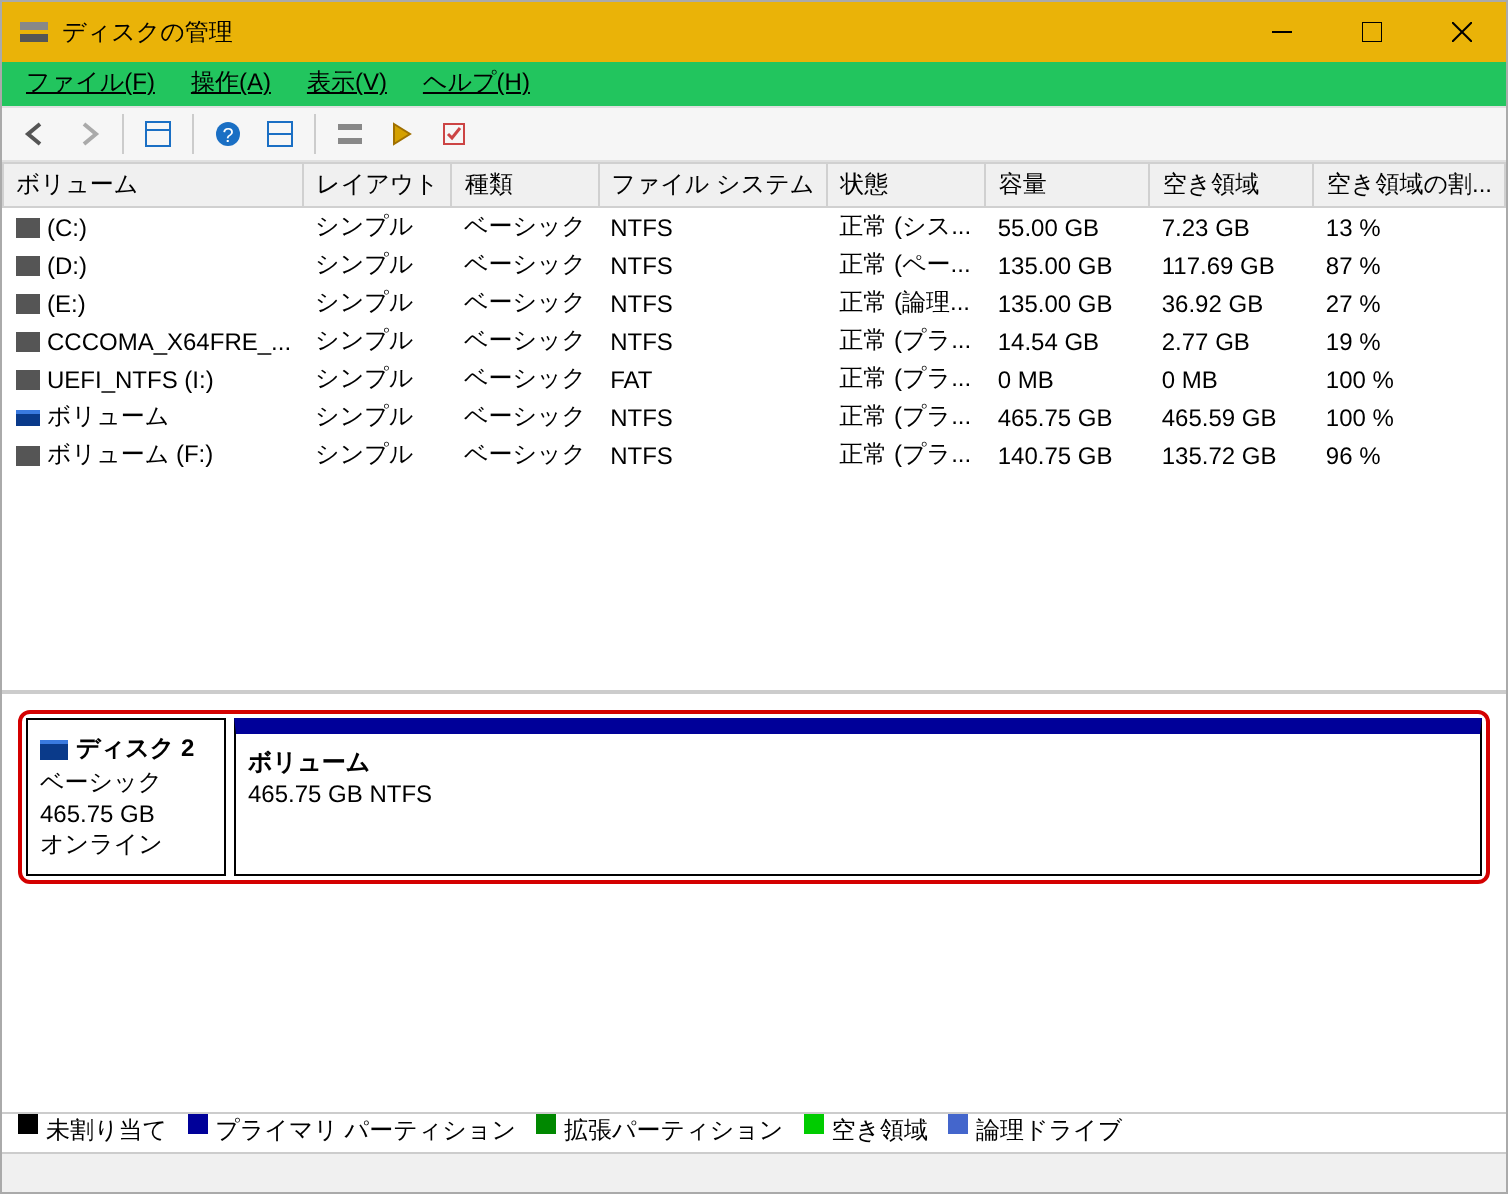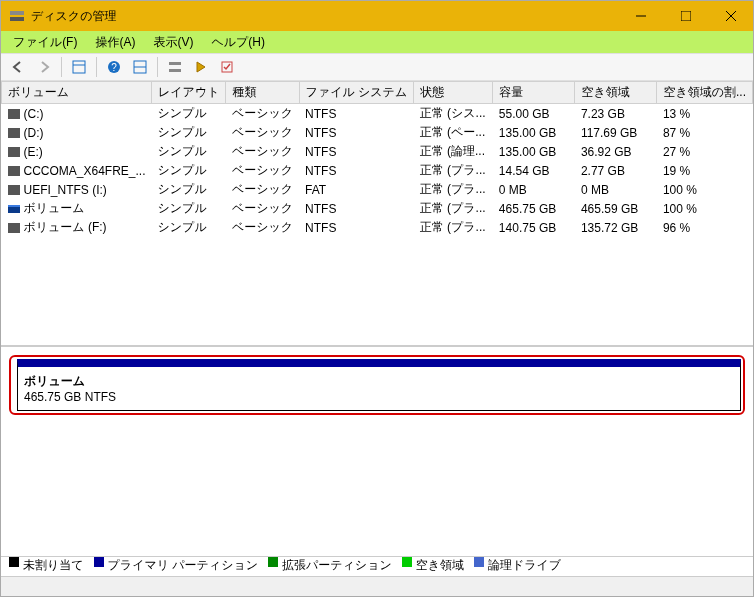--- a/index.html
+++ b/index.html
@@ -30,24 +30,25 @@
 .titlebar .title { flex: 1; }
 .titlebar .controls { display: flex; }
 .titlebar .controls .ctl {
   width: 45px; height: 30px;
   display: flex; align-items: center; justify-content: center;
   font-family: "Segoe UI Symbol", sans-serif;
 }
 .menubar {
   height: 22px;
   display: flex;
-  align-items: center;
+  align-items: flex-start;
   padding-left: 4px;
   gap: 2px;
-  background: #bef264;
+  background: #22c55e;
+  text-decoration: underline;
 }
 .menubar .menu-item { padding: 2px 8px; }
 .toolbar {
   height: 28px;
   display: flex;
   align-items: center;
   padding-left: 6px;
   gap: 4px;
   border-top: 1px solid #e0e0e0;
   border-bottom: 1px solid #e0e0e0;
@@ -321,20 +322,26 @@
           <td>140.75 GB</td>
           <td>135.72 GB</td>
           <td>96 %</td>
         </tr>
       </tbody>
   </table>
 </div>
 
 <div class="graphical-pane">
   <div class="disk-row">
+    <div class="disk-label">
+      <div><span class="dicon"></span><b>ディスク 2</b></div>
+      <div>ベーシック</div>
+      <div>465.75 GB</div>
+      <div>オンライン</div>
+    </div>
     <div class="partition">
       <div><b>ボリューム</b></div>
       <div>465.75 GB NTFS</div>
     </div>
   </div>
   <div style="flex:1"></div>
   <div class="legend">
     <span class="sw" style="background:#000"></span>
     <span>未割り当て</span>
     <span class="sw" style="background:#000099;margin-left:6px"></span>

